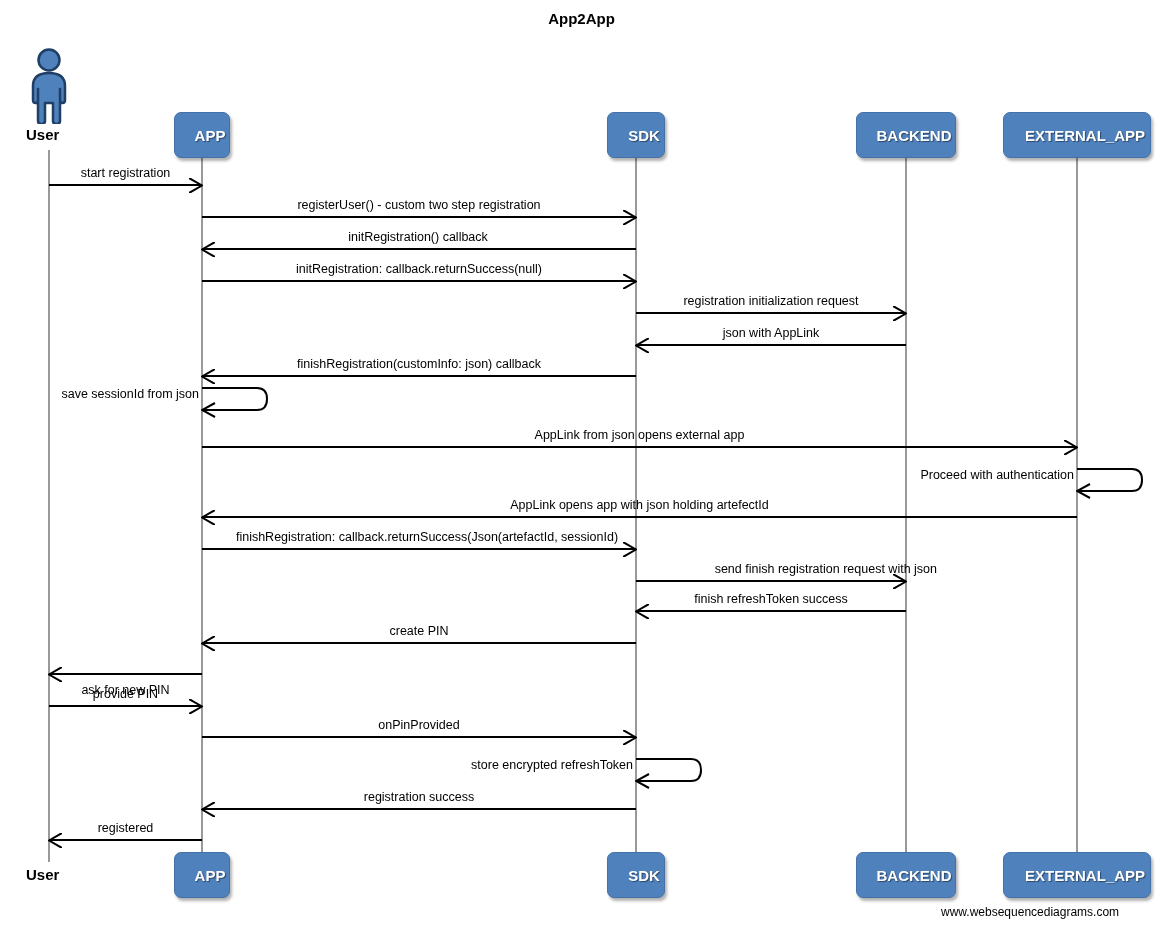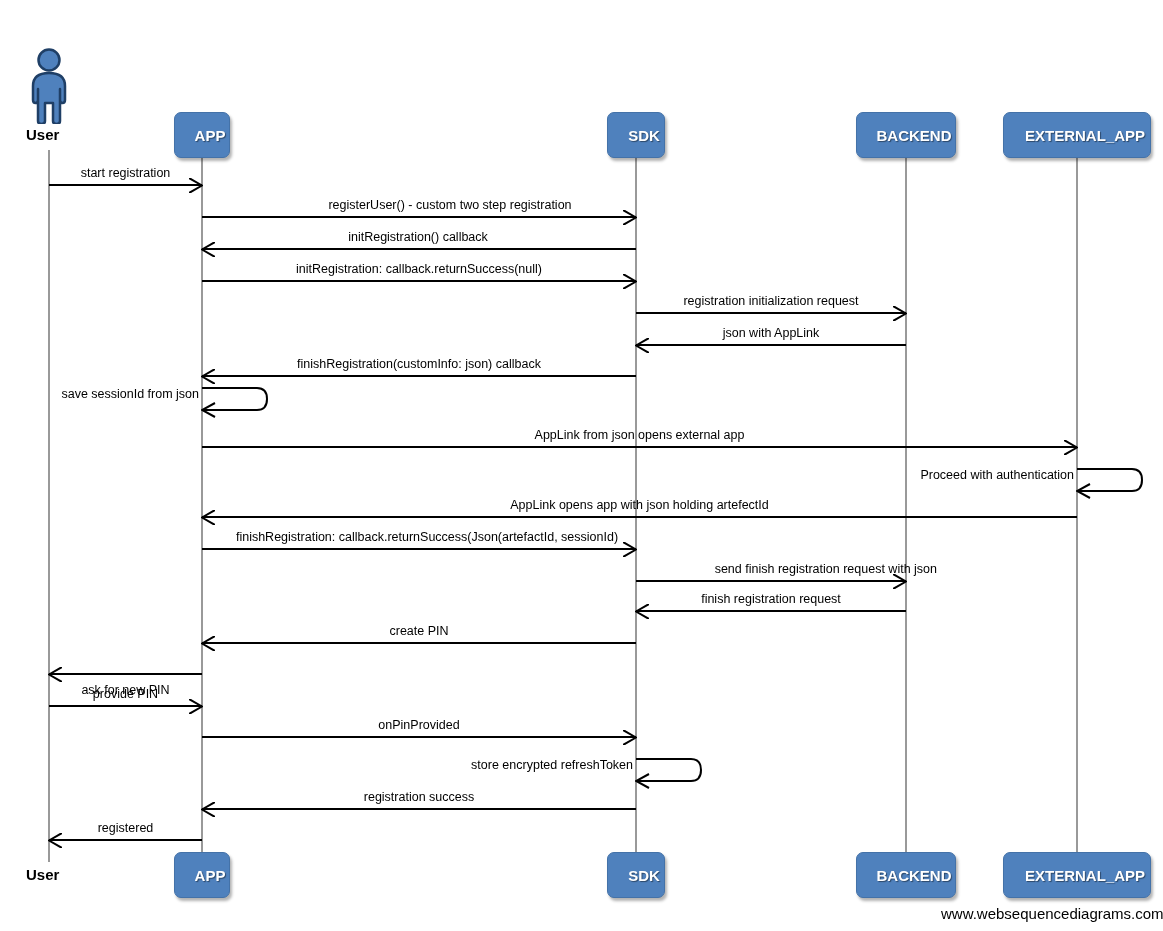--- a/index.html
+++ b/index.html
@@ -75,30 +75,31 @@
   .selfloop {
     position: absolute;
   }
   .selfloop svg { display: block; }
   #user-actor {
     position: absolute;
   }
   #user-actor svg { display: block; }
   #footer-credit {
     position: absolute;
-    font-size: 15px;
+    font-size: 12px;
     color: #000000;
     white-space: nowrap;
   }
 </style>
 </head>
 <body>
 
 <div id="canvas">
 
+  <div id="diagram-title">App2App</div>
 
   <div id="lifelines-layer">
       <div class="lifeline" style="left: 48px; top: 150px; height: 712px; background: rgb(153, 153, 153);"></div>
       <div class="lifeline" style="left: 201px; top: 155px; height: 703px; background: rgb(153, 153, 153);"></div>
       <div class="lifeline" style="left: 635px; top: 155px; height: 703px; background: rgb(153, 153, 153);"></div>
       <div class="lifeline" style="left: 905px; top: 155px; height: 703px; background: rgb(153, 153, 153);"></div>
       <div class="lifeline" style="left: 1076px; top: 155px; height: 703px; background: rgb(153, 153, 153);"></div>
     </div>
   <div id="messages-layer">
       <div class="msg-line" style="left: 49px; width: 153px; top: 184px; background: rgb(0, 0, 0);"></div>
@@ -107,21 +108,21 @@
           <path d="M0 0 L13 7.5 L0 15" fill="none" stroke="#000000" stroke-width="2"></path>
         </svg>
       </div>
       <div class="msg-label" style="left: 49px; width: 153px; top: 166px;">start registration</div>
       <div class="msg-line" style="left: 202px; width: 434px; top: 216px; background: rgb(0, 0, 0);"></div>
       <div class="arrowhead" style="left: 623px; top: 210px;">
         <svg width="14" height="15" viewBox="0 0 14 15">
           <path d="M0 0 L13 7.5 L0 15" fill="none" stroke="#000000" stroke-width="2"></path>
         </svg>
       </div>
-      <div class="msg-label" style="left: 202px; width: 434px; top: 198px; padding-left: 31px;">registerUser() - custom two step registration</div>
+      <div class="msg-label" style="left: 202px; width: 434px; top: 198px;">registerUser() - custom two step registration</div>
       <div class="msg-line" style="left: 202px; width: 434px; top: 248px; background: rgb(0, 0, 0);"></div>
       <div class="arrowhead" style="left: 201px; top: 242px;">
         <svg width="14" height="15" viewBox="0 0 14 15">
           <path d="M14 0 L1 7.5 L14 15" fill="none" stroke="#000000" stroke-width="2"></path>
         </svg>
       </div>
       <div class="msg-label" style="left: 202px; width: 432px; top: 230px;">initRegistration() callback</div>
       <div class="msg-line" style="left: 202px; width: 434px; top: 280px; background: rgb(0, 0, 0);"></div>
       <div class="arrowhead" style="left: 623px; top: 274px;">
         <svg width="14" height="15" viewBox="0 0 14 15">
@@ -191,21 +192,21 @@
           <path d="M0 0 L13 7.5 L0 15" fill="none" stroke="#000000" stroke-width="2"></path>
         </svg>
       </div>
       <div class="msg-label" style="left: 636px; width: 301px; top: 562px; text-align: right;">send finish registration request with json</div>
       <div class="msg-line" style="left: 636px; width: 270px; top: 610px; background: rgb(0, 0, 0);"></div>
       <div class="arrowhead" style="left: 635px; top: 604px;">
         <svg width="14" height="15" viewBox="0 0 14 15">
           <path d="M14 0 L1 7.5 L14 15" fill="none" stroke="#000000" stroke-width="2"></path>
         </svg>
       </div>
-      <div class="msg-label" style="left: 636px; width: 270px; top: 592px;">finish registration request</div>
+      <div class="msg-label" style="left: 636px; width: 270px; top: 592px;">finish refreshToken success</div>
       <div class="msg-line" style="left: 202px; width: 434px; top: 642px; background: rgb(0, 0, 0);"></div>
       <div class="arrowhead" style="left: 201px; top: 636px;">
         <svg width="14" height="15" viewBox="0 0 14 15">
           <path d="M14 0 L1 7.5 L14 15" fill="none" stroke="#000000" stroke-width="2"></path>
         </svg>
       </div>
       <div class="msg-label" style="left: 202px; width: 434px; top: 624px;">create PIN</div>
       <div class="msg-line" style="left: 49px; width: 153px; top: 673px; background: rgb(0, 0, 0);"></div>
       <div class="arrowhead" style="left: 48px; top: 667px;">
         <svg width="14" height="15" viewBox="0 0 14 15">

